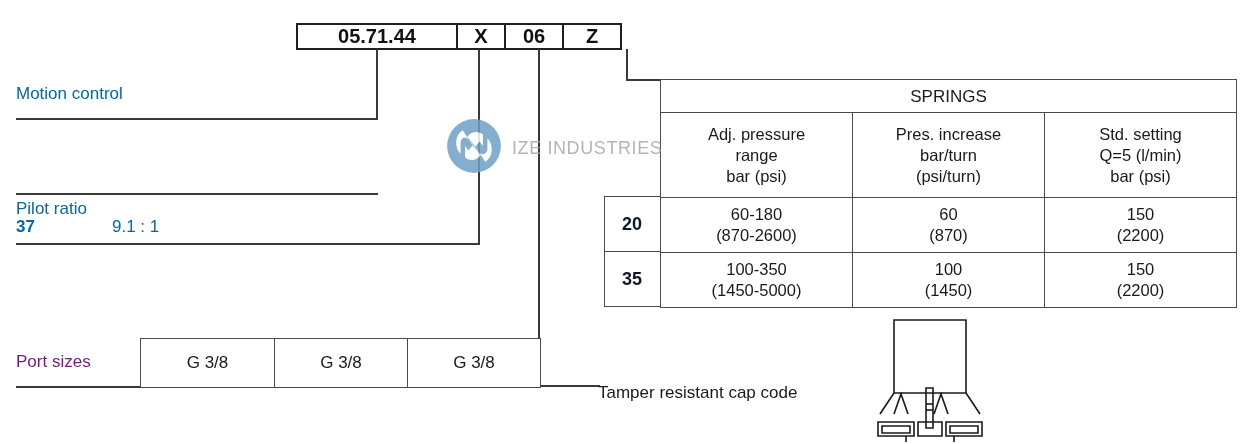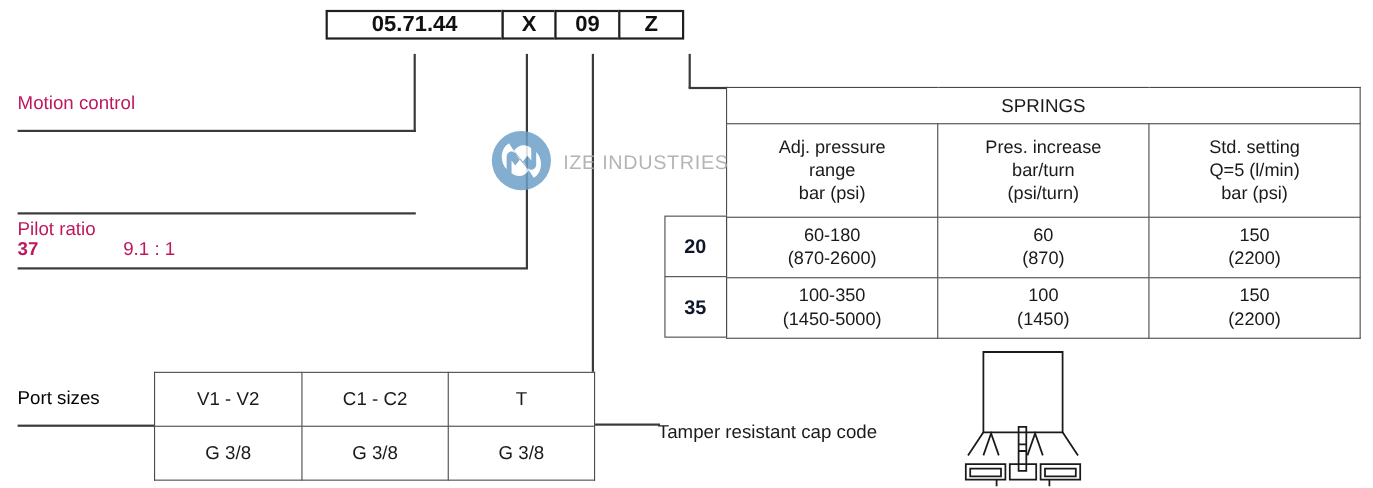--- a/index.html
+++ b/index.html
@@ -34,21 +34,21 @@
     white-space: nowrap;
   }
 
   
   #order-code-row {
     position: absolute;
     left: 296px;
     top: 9px;
     height: 55px;
     display: flex;
-    align-items: flex-start;
+    align-items: center;
   }
   .code-box {
     border: 2px solid #1f1f1f;
     margin-left: -2px;
     display: flex;
     align-items: center;
     justify-content: center;
     font-size: 20px;
     font-weight: bold;
     color: #111111;
@@ -58,21 +58,21 @@
   .code-box:first-child { margin-left: 0; }
   .cb-w1 { width: 162px; }
   .cb-w2 { width: 50px; }
   .cb-w3 { width: 60px; }
   .cb-w4 { width: 60px; }
 
   
   .left-label {
     position: absolute;
     font-size: 17px;
-    color: #be185d;
+    color: #0369a1;
     white-space: nowrap;
   }
   .left-label.bold { font-weight: bold; text-align: right; }
 
   
   #springs-table {
     position: absolute;
     left: 660px;
     top: 79px;
     width: 576px;
@@ -118,21 +118,21 @@
     box-sizing: border-box;
     background: #ffffff;
   }
 
   
   #port-label {
     position: absolute;
     left: 16px;
     top: 352px;
     font-size: 17px;
-    color: #000000;
+    color: #701a75;
     white-space: nowrap;
   }
   #port-table {
     position: absolute;
     left: 140px;
     top: 338px;
     width: 400px;
     border-collapse: collapse;
     table-layout: fixed;
     background: #ffffff;
@@ -200,21 +200,21 @@
 </style>
 </head>
 <body>
 
 <div id="page">
 
 
   <div id="order-code-row">
     <div class="code-box cb-w1">05.71.44</div>
     <div class="code-box cb-w2">X</div>
-    <div class="code-box cb-w3">09</div>
+    <div class="code-box cb-w3">06</div>
     <div class="code-box cb-w4">Z</div>
   </div>
 
   <div class="rule vline" style="left:376px; top:49px; height:71px;"></div>
   <div class="rule hline" style="left:16px; top:118px; width:362px;"></div>
 
   <div class="rule vline" style="left:478px; top:49px; height:195px;"></div>
   <div class="rule hline" style="left:16px; top:193px; width:362px;"></div>
   <div class="rule hline" style="left:16px; top:243px; width:464px;"></div>
 
@@ -296,25 +296,20 @@
   <div class="rule hline" style="left:16px; top:386px; width:124px;"></div>
 
   <table id="port-table">
     <colgroup>
         <col style="width:134px">
         <col style="width:133px">
         <col style="width:133px">
       </colgroup>
     <tbody>
       <tr>
-        <td>V1 - V2</td>
-        <td>C1 - C2</td>
-        <td>T</td>
-      </tr>
-      <tr>
         <td>G 3/8</td>
         <td>G 3/8</td>
         <td>G 3/8</td>
       </tr>
     </tbody>
   </table>
 
   <div id="tamper-block">
     <div>Tamper resistant cap code</div>
     

